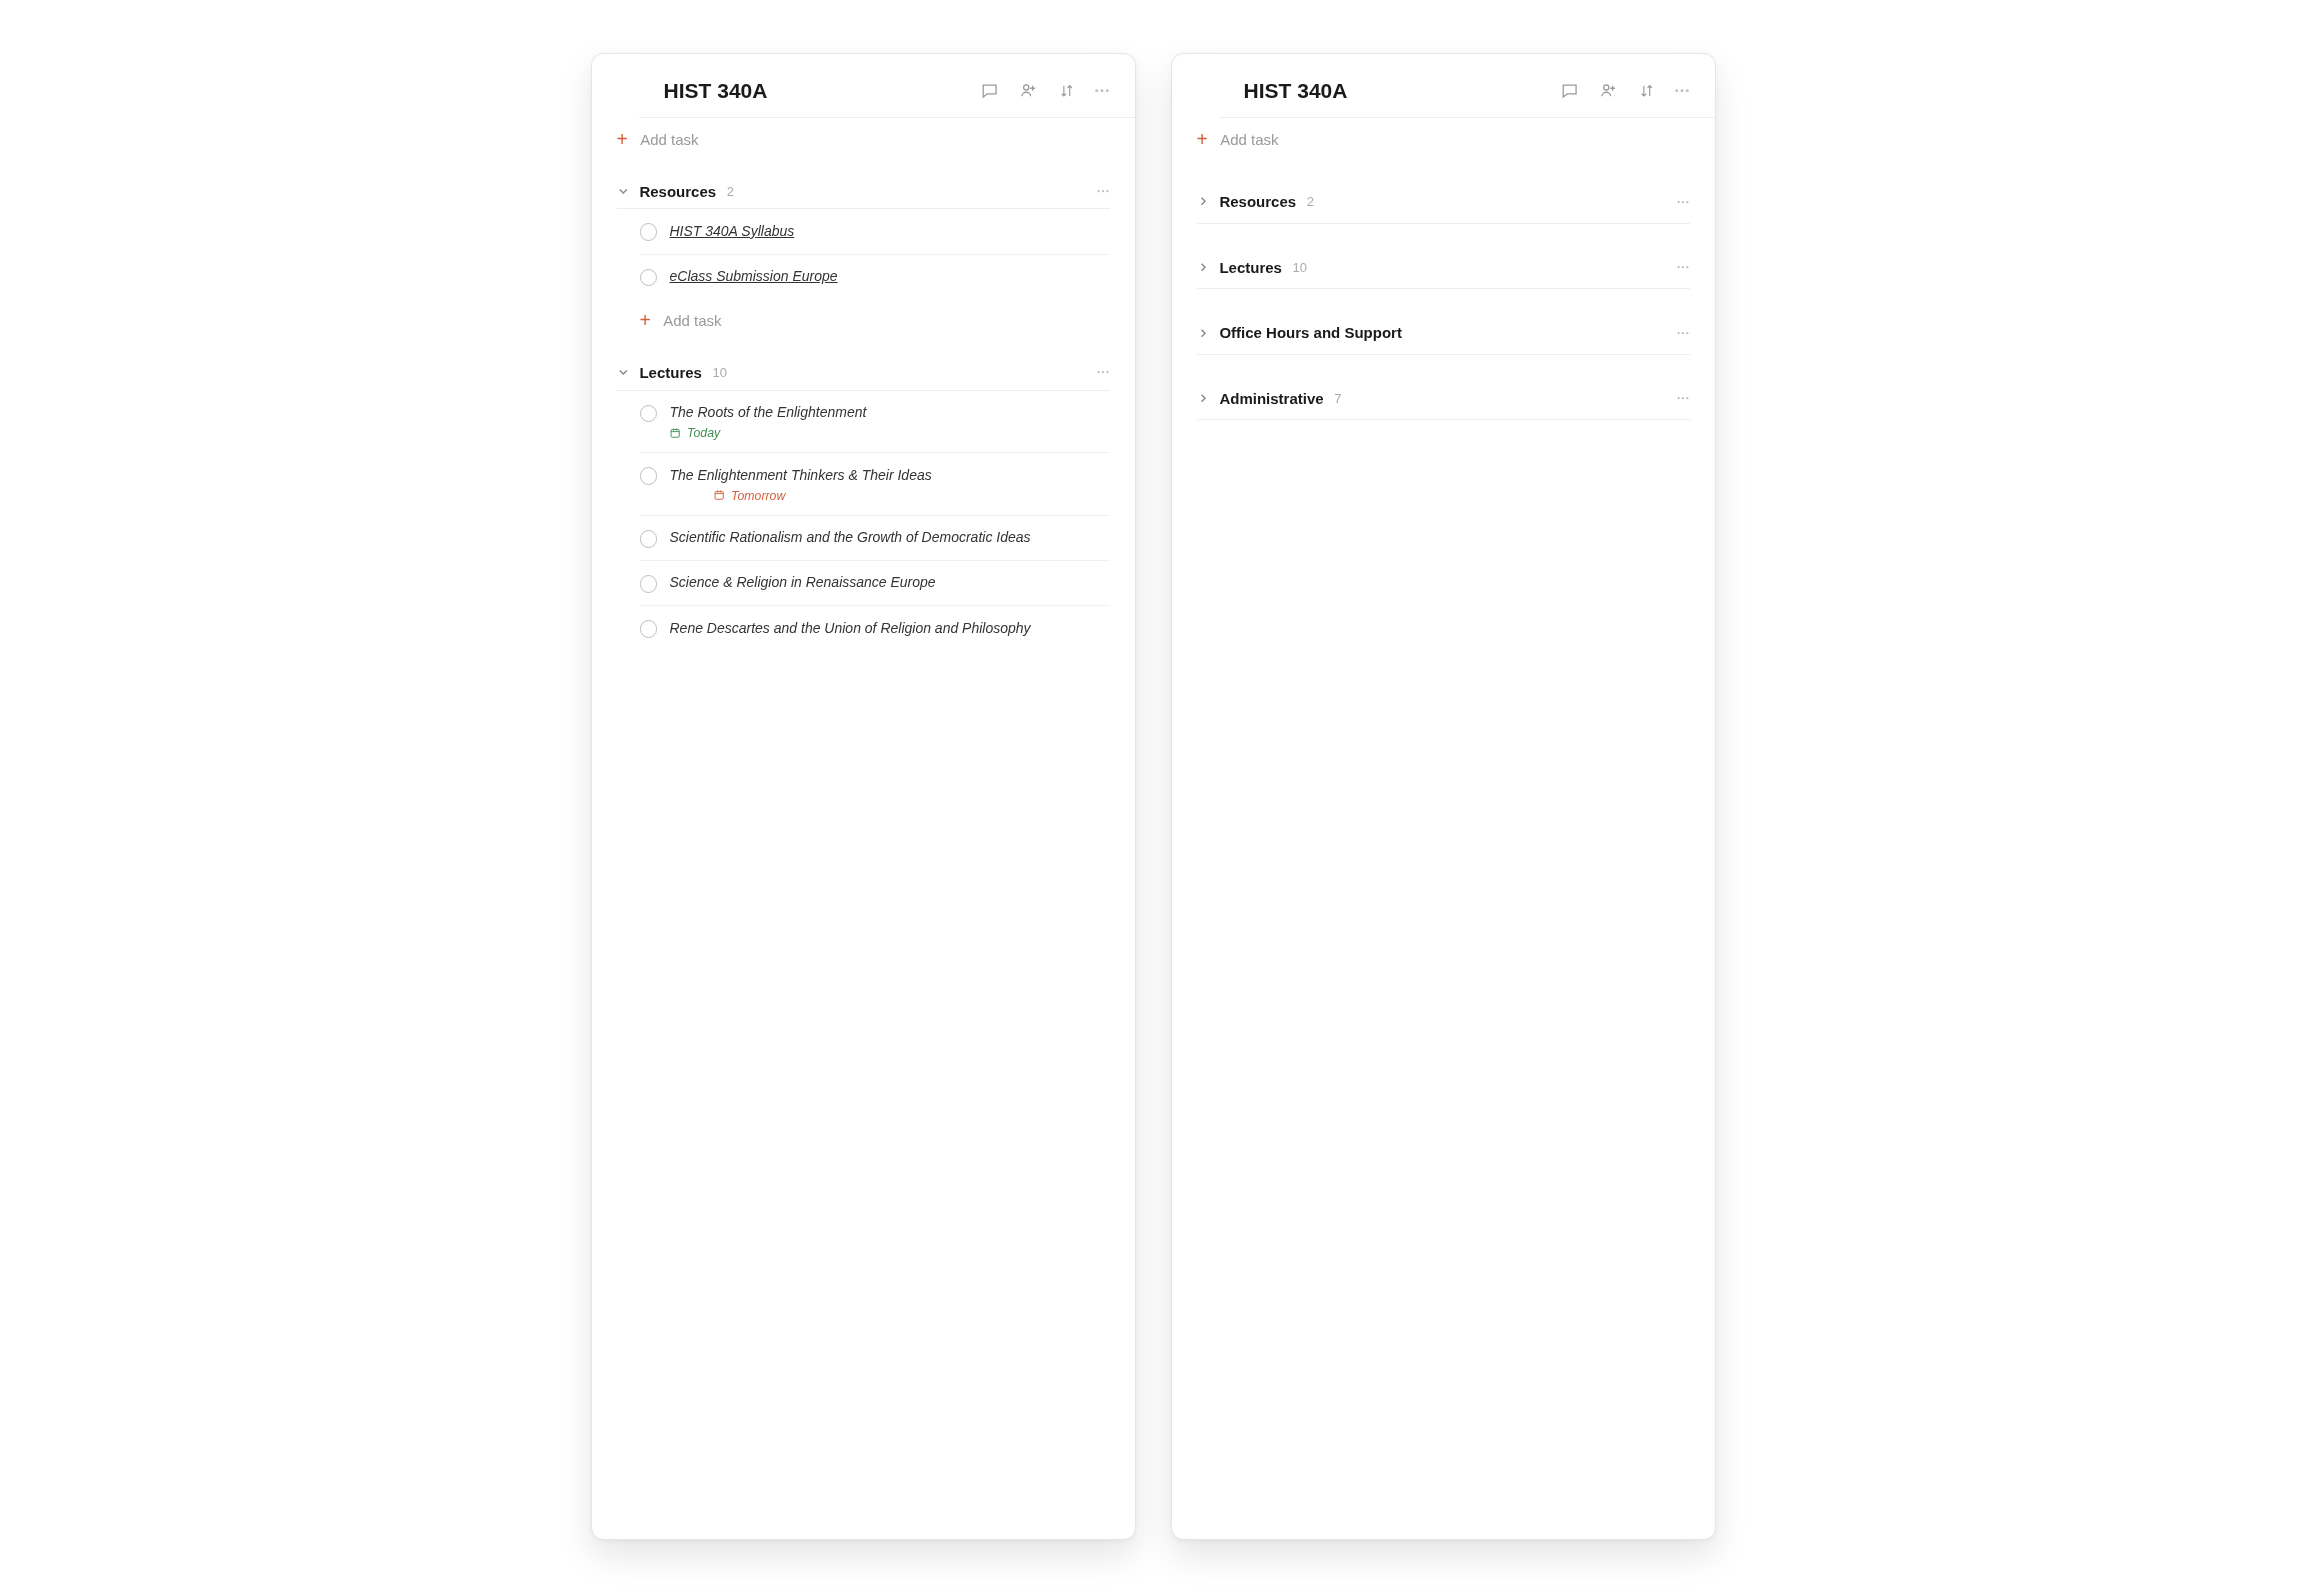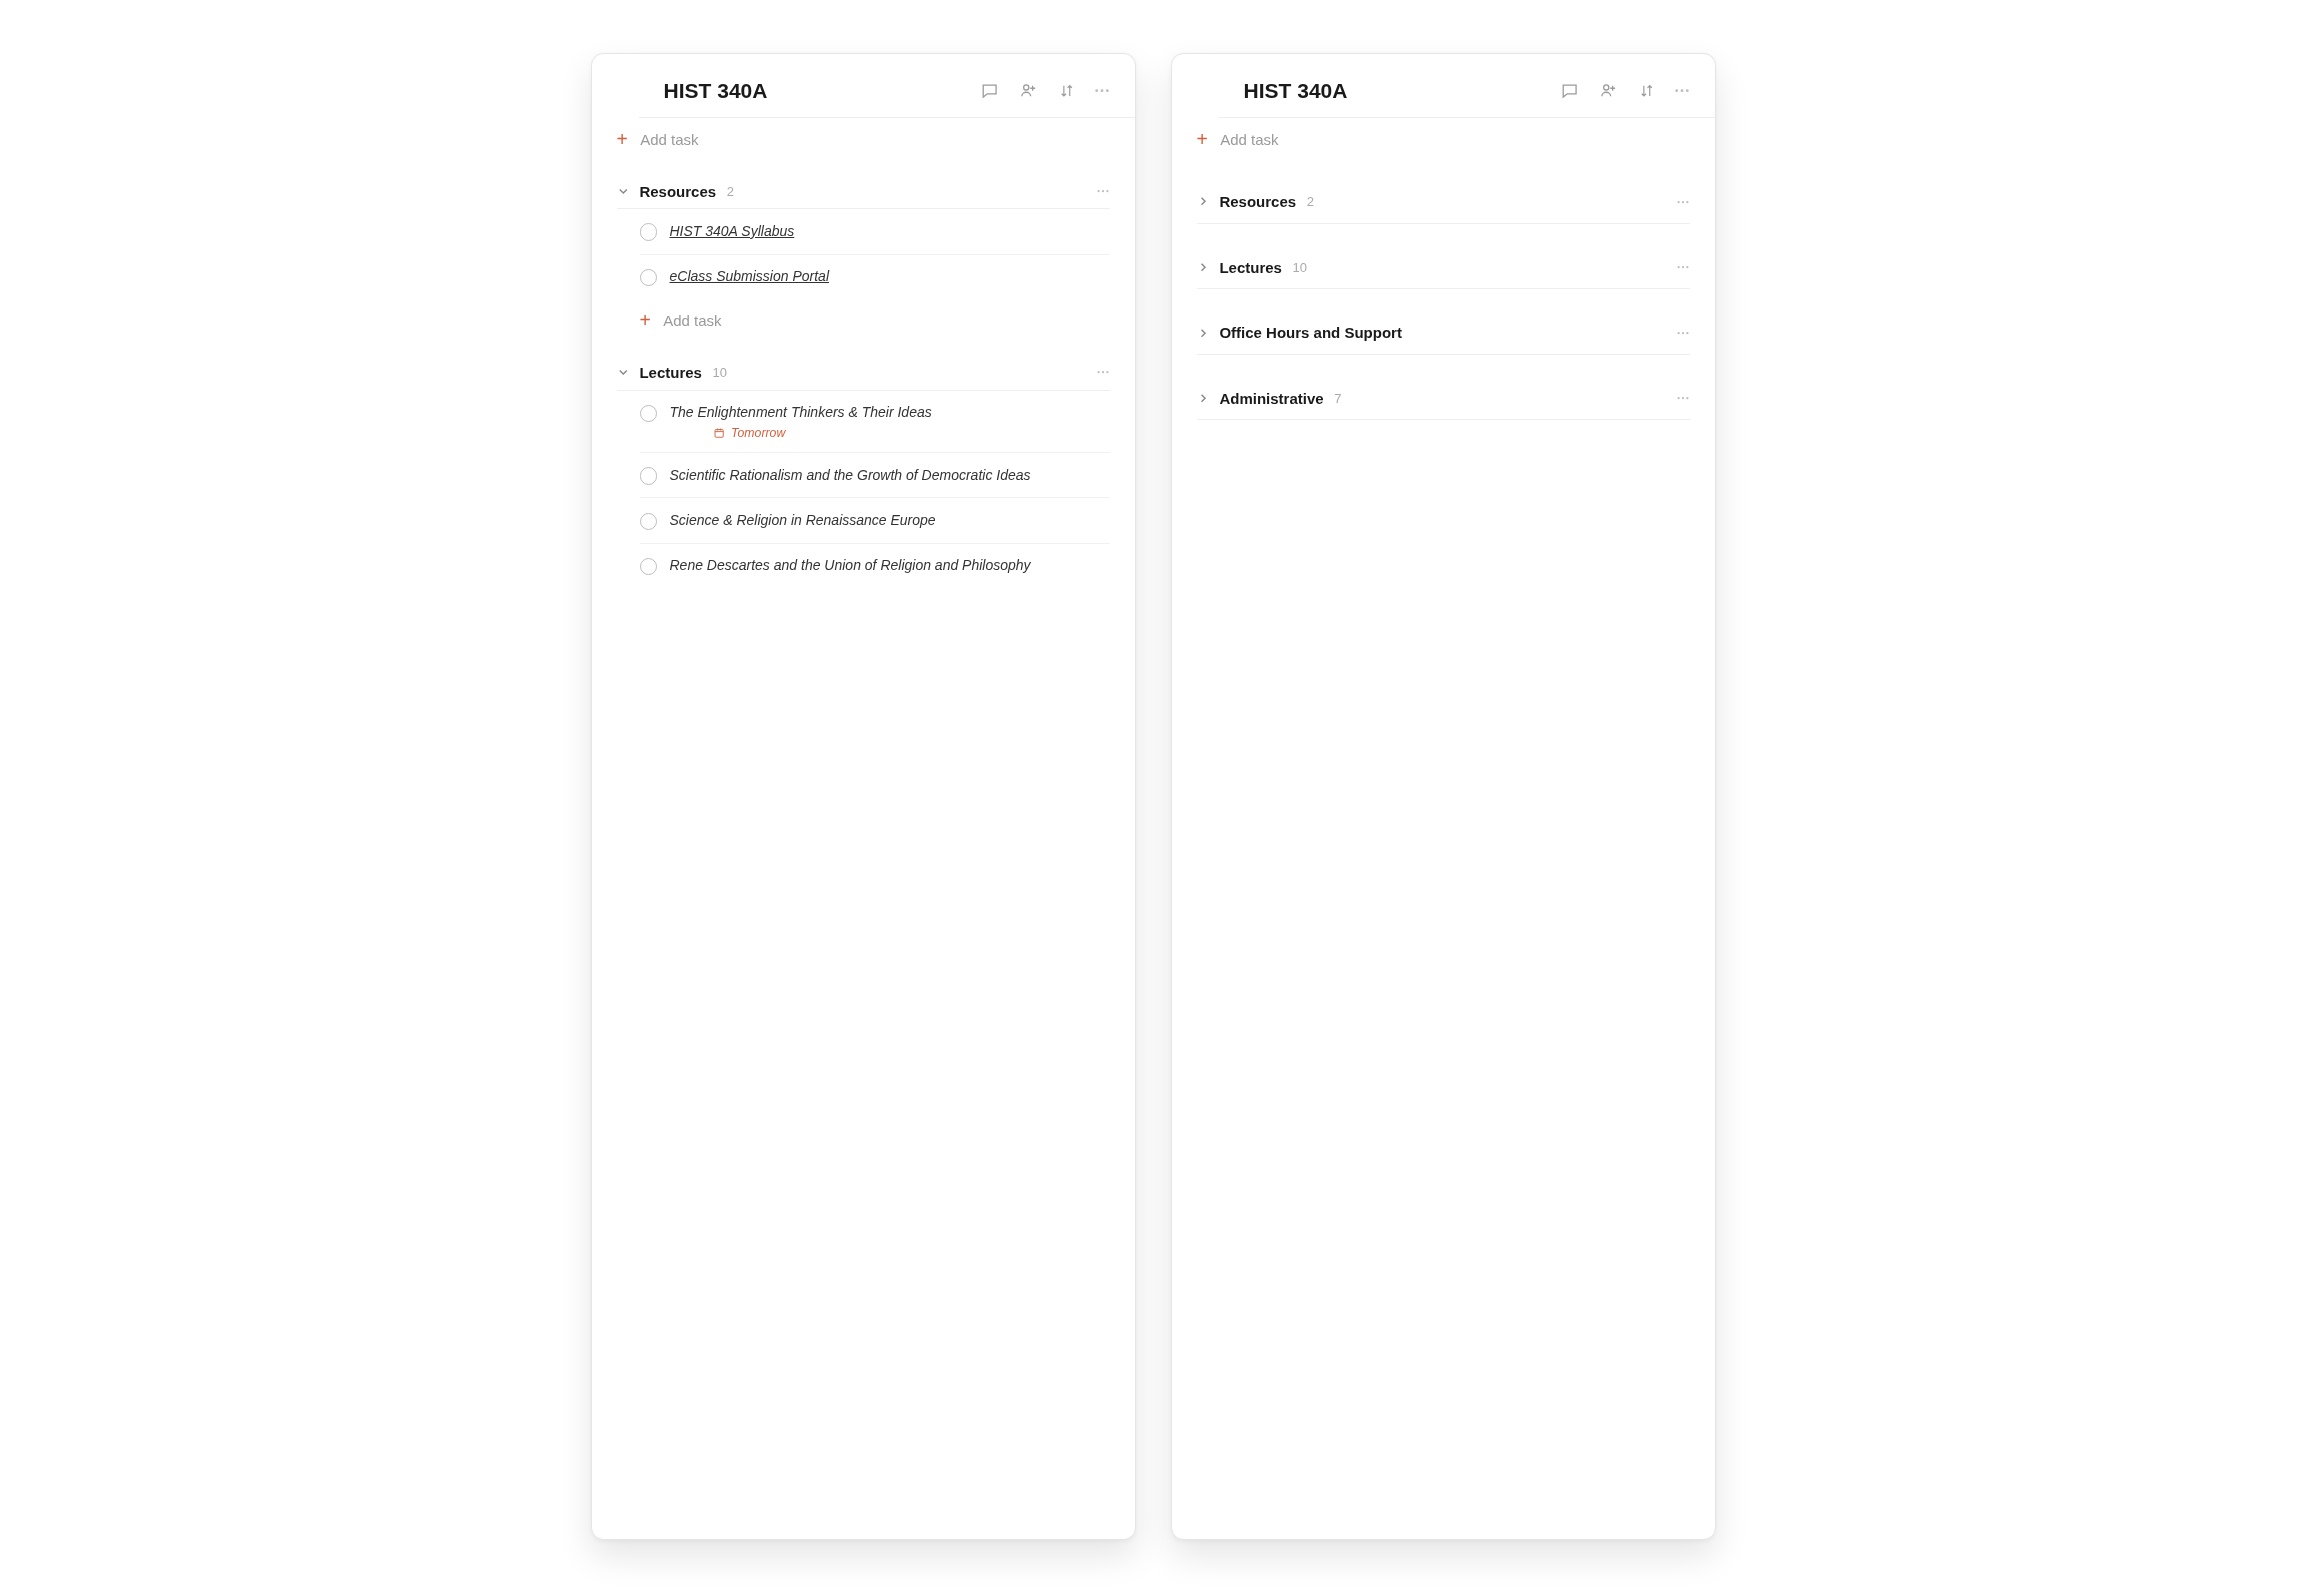--- a/index.html
+++ b/index.html
@@ -193,21 +193,21 @@
     <div class="task-list">
       <div class="task-row">
         <div class="task-check"></div>
         <div class="task-body">
           <span class="task-title link">HIST 340A Syllabus</span>
         </div>
       </div>
       <div class="task-row">
         <div class="task-check"></div>
         <div class="task-body">
-          <span class="task-title link">eClass Submission Portal</span>
+          <span class="task-title link">eClass Submission Europe</span>
         </div>
       </div>
     </div>
     <div class="add-task-row indented" style="padding-left:23px;">
       <span class="plus">+</span>
       <span>Add task</span>
     </div>
   </div>
 
   <div class="section">
@@ -221,20 +221,33 @@
       <span class="section-count">10</span>
       <span class="section-more">
         <svg width="14" height="4.4" viewBox="0 0 18 6" fill="currentColor">
             <circle cx="3" cy="3" r="1.5"></circle>
             <circle cx="9" cy="3" r="1.5"></circle>
             <circle cx="15" cy="3" r="1.5"></circle>
           </svg>
       </span>
     </div>
     <div class="task-list">
+      <div class="task-row">
+        <div class="task-check"></div>
+        <div class="task-body">
+          <span class="task-title">The Roots of the Enlightenment</span>
+          <span class="task-meta today">
+            <svg width="12.3" height="12.3" viewBox="0 0 24 24" fill="none" stroke="currentColor" stroke-width="1.8">
+                <rect x="4" y="5" width="16" height="15" rx="2"></rect>
+                <path d="M4 9h16M9 3v4M15 3v4"></path>
+              </svg>
+            <span>Today</span>
+          </span>
+        </div>
+      </div>
       <div class="task-row">
         <div class="task-check"></div>
         <div class="task-body">
           <span class="task-title">The Enlightenment Thinkers &amp; Their Ideas</span>
           <span class="task-meta tomorrow">
             <svg width="12.3" height="12.3" viewBox="0 0 24 24" fill="none" stroke="currentColor" stroke-width="1.8">
                 <rect x="4" y="5" width="16" height="15" rx="2"></rect>
                 <path d="M4 9h16M9 3v4M15 3v4"></path>
               </svg>
             <span>Tomorrow</span>

